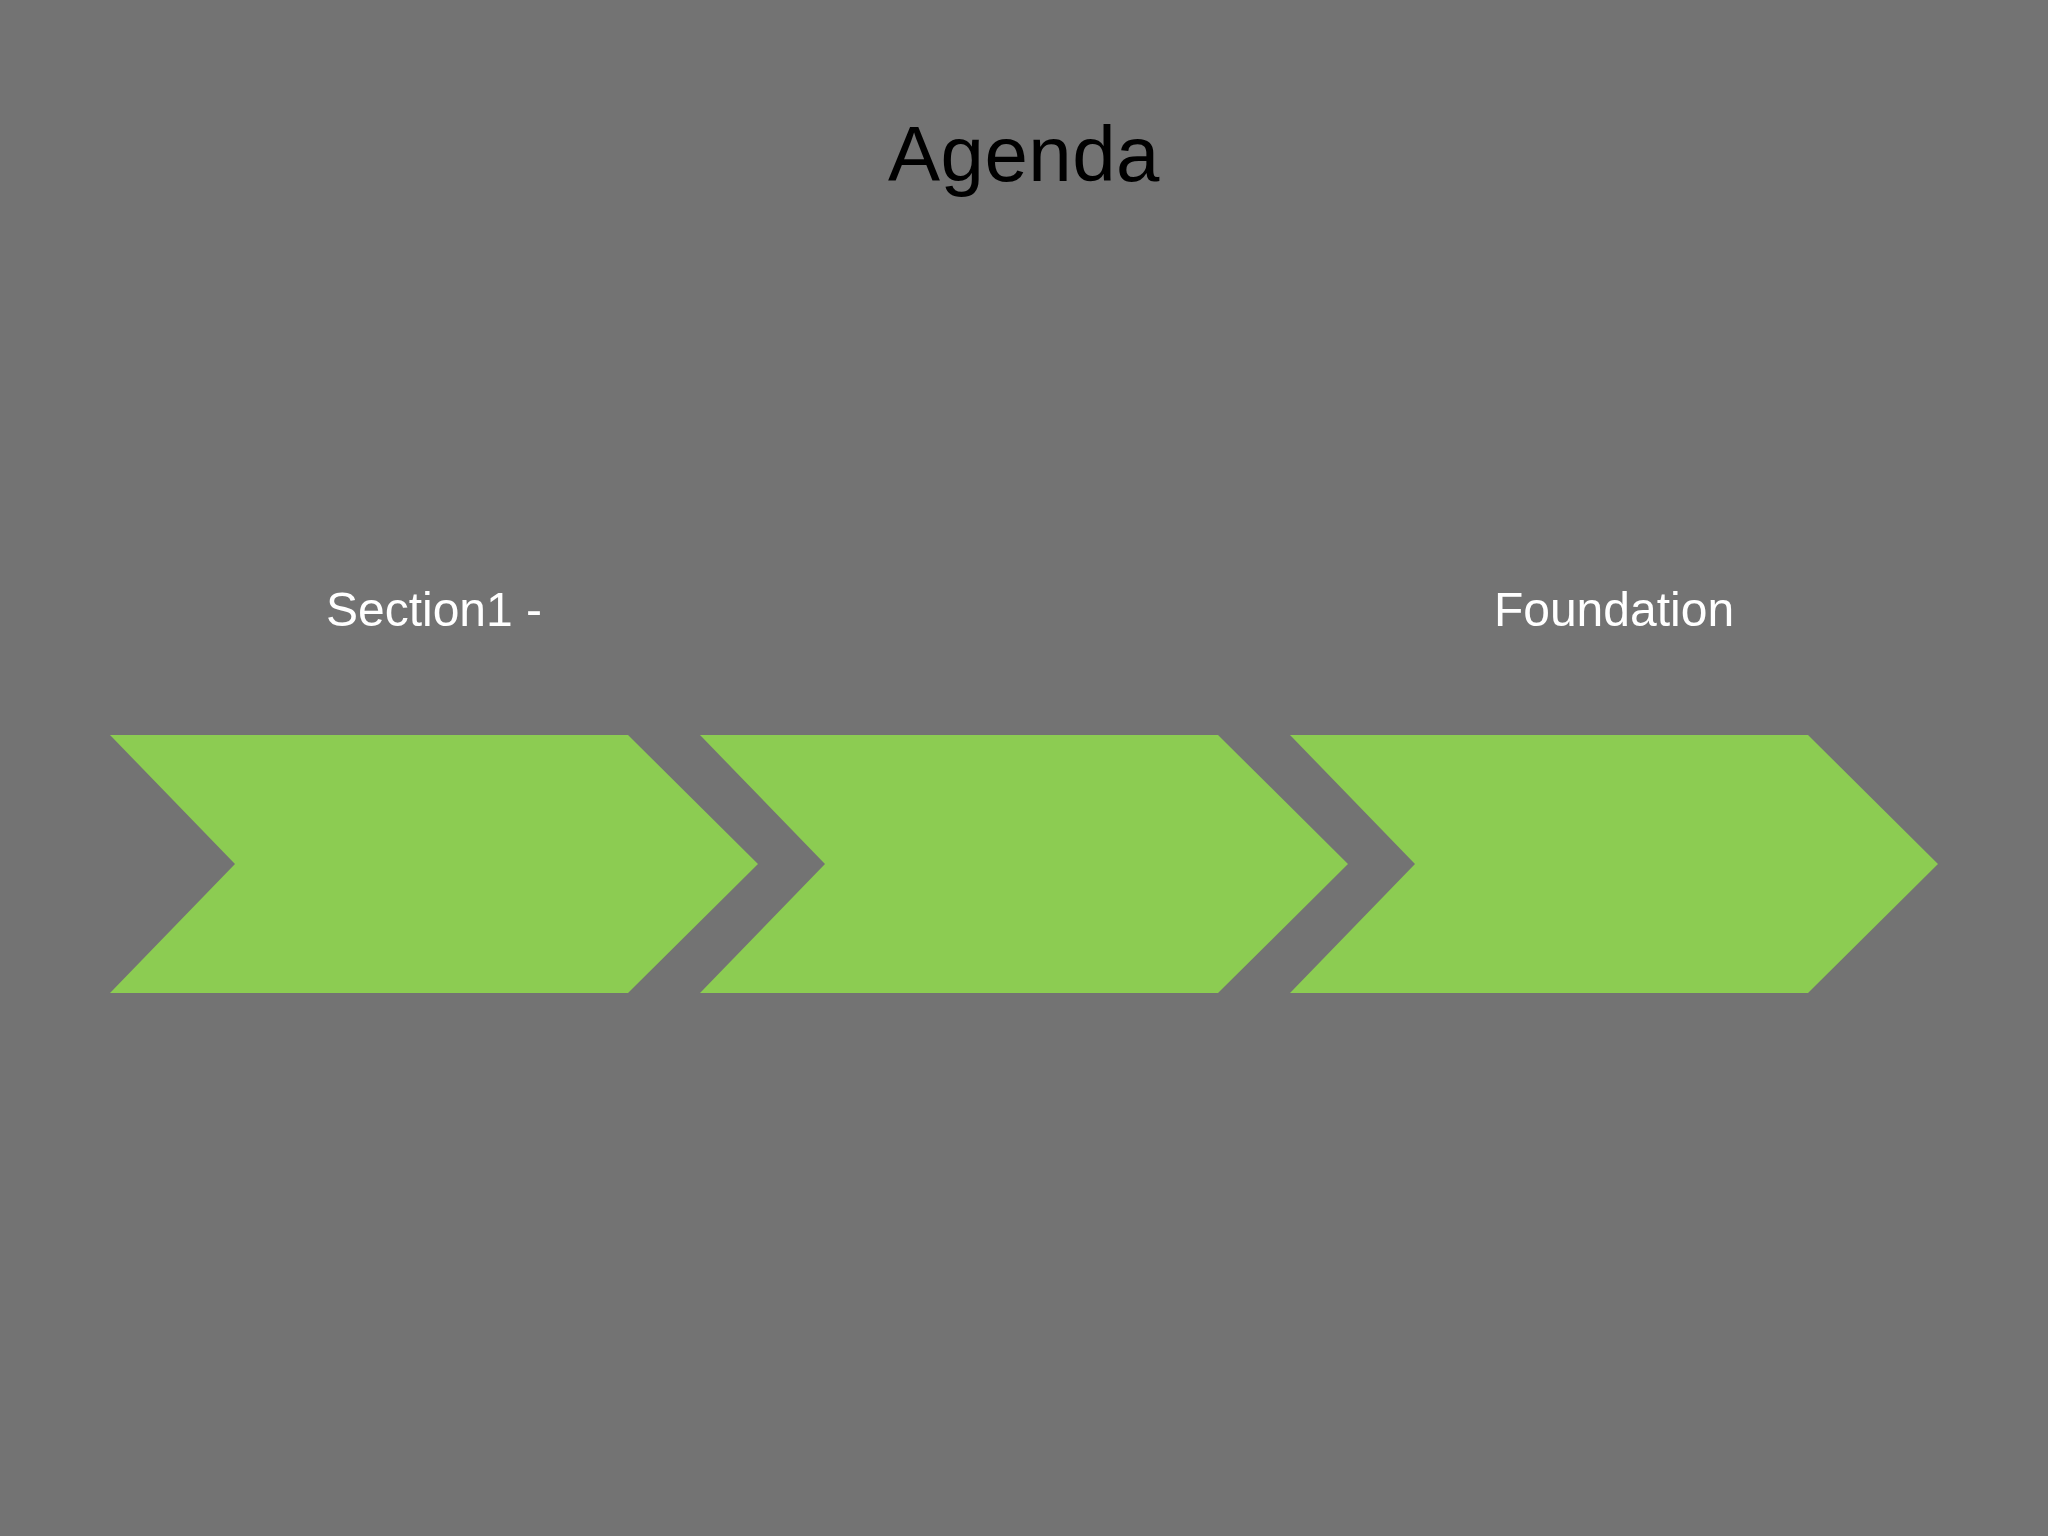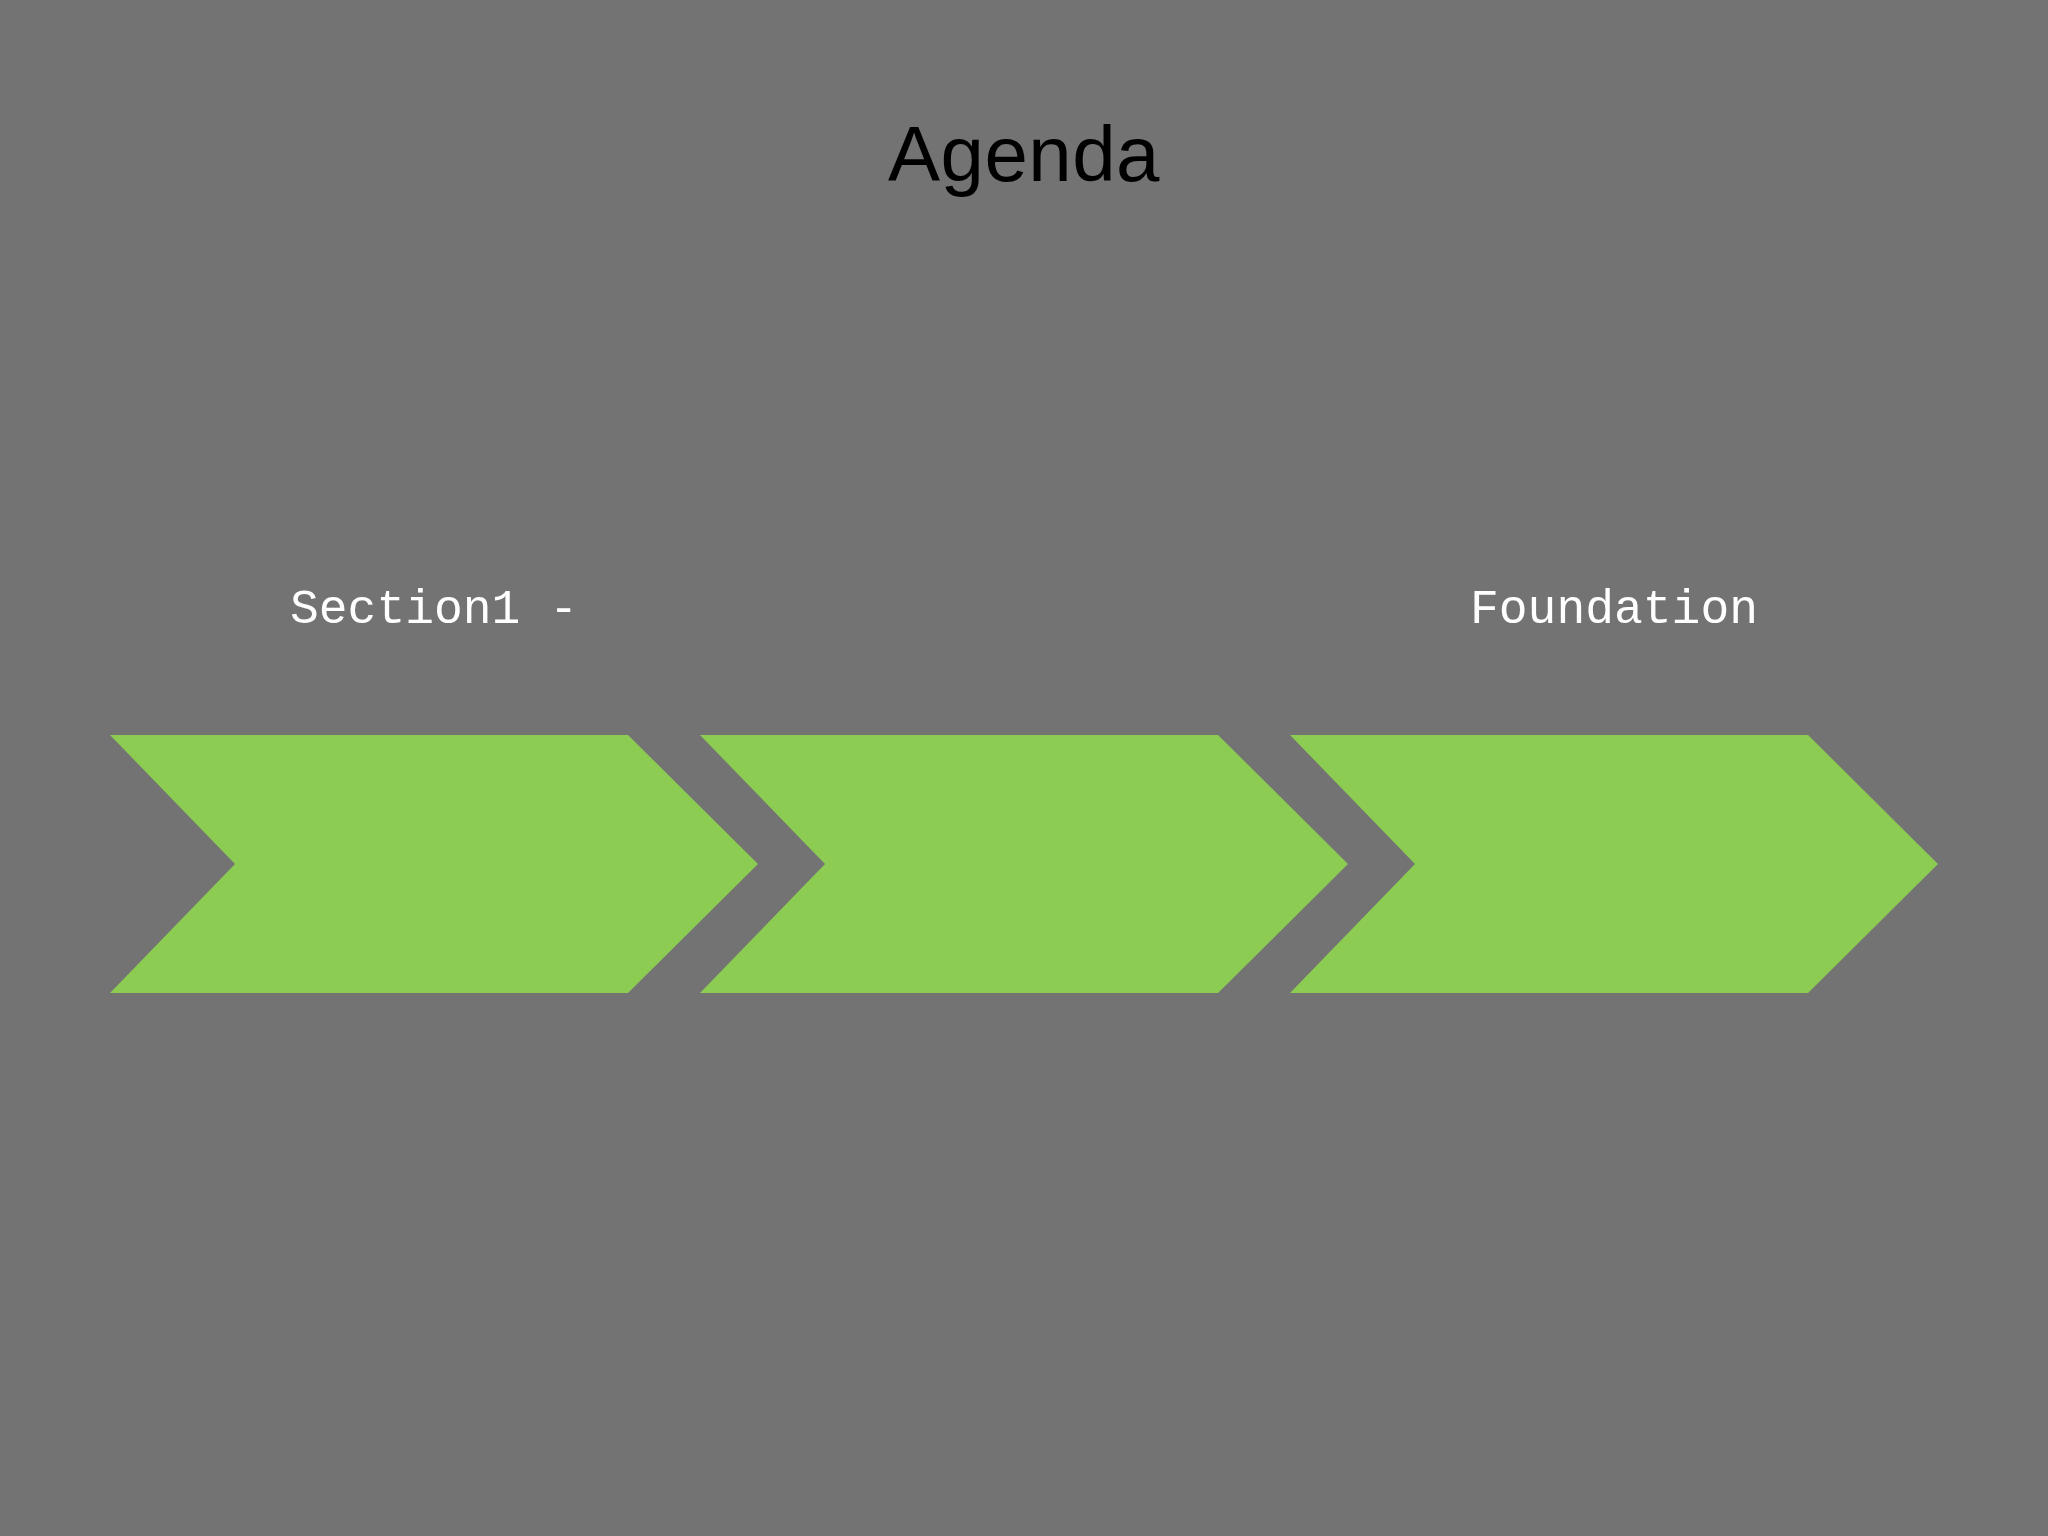--- a/index.html
+++ b/index.html
@@ -35,21 +35,20 @@
     white-space: pre;
   }
 
   
   #process-diagram {
     position: absolute;
     left: 0;
     top: 0;
     width: 2048px;
     height: 1220px;
-    font-family: Liberation Mono, monospace;
   }
 
   .chevron-step {
     position: absolute;
     top: 735px;
     height: 258px;
   }
 
   .chevron-shape {
     position: absolute;

